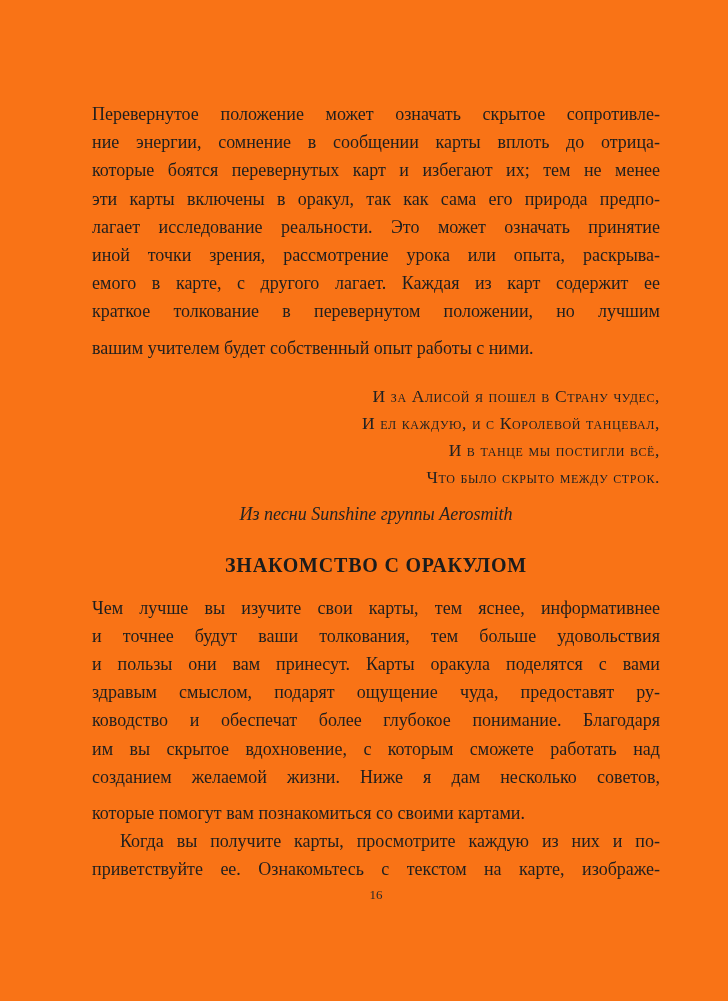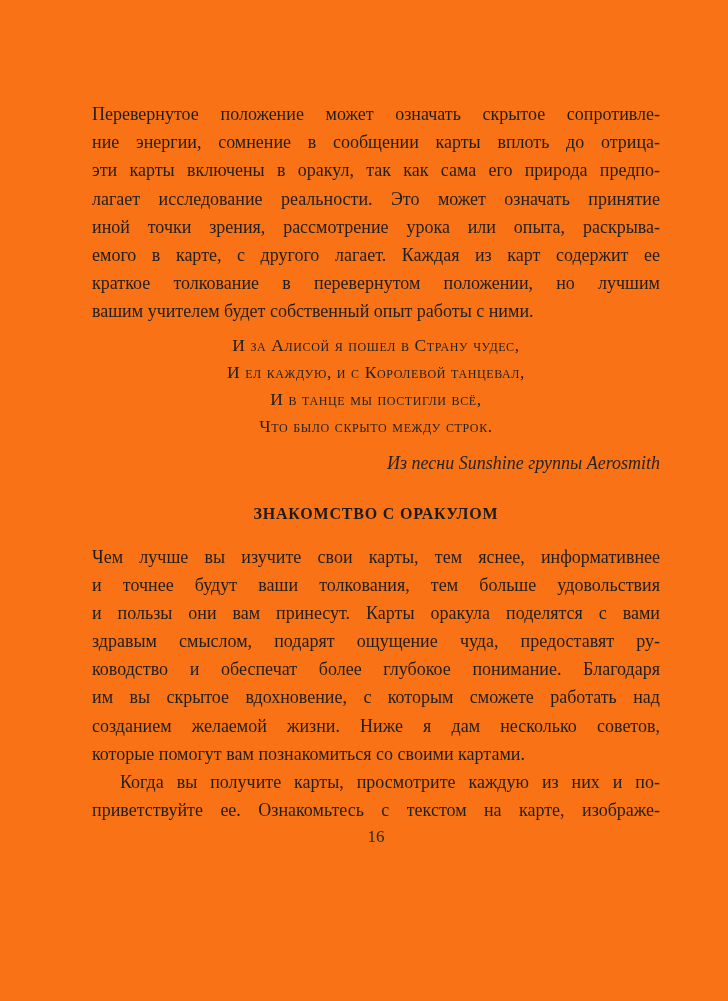--- a/index.html
+++ b/index.html
@@ -23,68 +23,70 @@
     line-height: 28.2px;
   }
   .jline {
     text-align: justify;
     text-align-last: justify;
     height: 28.2px;
     overflow: hidden;
   }
   .jline.last {
     text-align-last: left;
+    margin-top: 8px;
   }
   .jline.first-indent {
     text-indent: 28px;
   }
   .poem {
-    margin-top: 6px;
-    text-align: center;
+    margin-top: 21px;
+    text-align: right;
     font-size: 17.5px;
     line-height: 27px;
     font-variant: small-caps;
     letter-spacing: 0.6px;
     color: #222222;
   }
   .attribution {
     margin-top: 10px;
-    text-align: right;
+    text-align: center;
     font-style: italic;
     font-size: 18px;
     line-height: 26px;
     color: #242424;
   }
   .section-heading {
     margin-top: 24px;
     text-align: center;
     font-weight: bold;
-    font-size: 16px;
+    font-size: 20px;
     line-height: 28px;
     letter-spacing: 0.8px;
     color: #1c1c1c;
   }
   .para2 {
     margin-top: 15px;
   }
   .page-number {
     margin-top: 3px;
     text-align: center;
-    font-size: 17px;
+    font-size: 13px;
     color: #2a2a2a;
   }
 </style>
 </head>
 <body>
 
 <div class="page">
 
   <div class="para">
     <div class="jline">Перевернутое положение может означать скрытое сопротивле-</div>
     <div class="jline">ние энергии, сомнение в сообщении карты вплоть до отрица-</div>
+    <div class="jline">которые боятся перевернутых карт и избегают их; тем не менее</div>
     <div class="jline">эти карты включены в оракул, так как сама его природа предпо-</div>
     <div class="jline">лагает исследование реальности. Это может означать принятие</div>
     <div class="jline">иной точки зрения, рассмотрение урока или опыта, раскрыва-</div>
     <div class="jline">емого в карте, с другого лагает. Каждая из карт содержит ее</div>
     <div class="jline">краткое толкование в перевернутом положении, но лучшим</div>
     <div class="jline last">вашим учителем будет собственный опыт работы с ними.</div>
   </div>
 
   <div class="poem">
     <div>И за Алисой я пошел в Страну чудес,</div>

